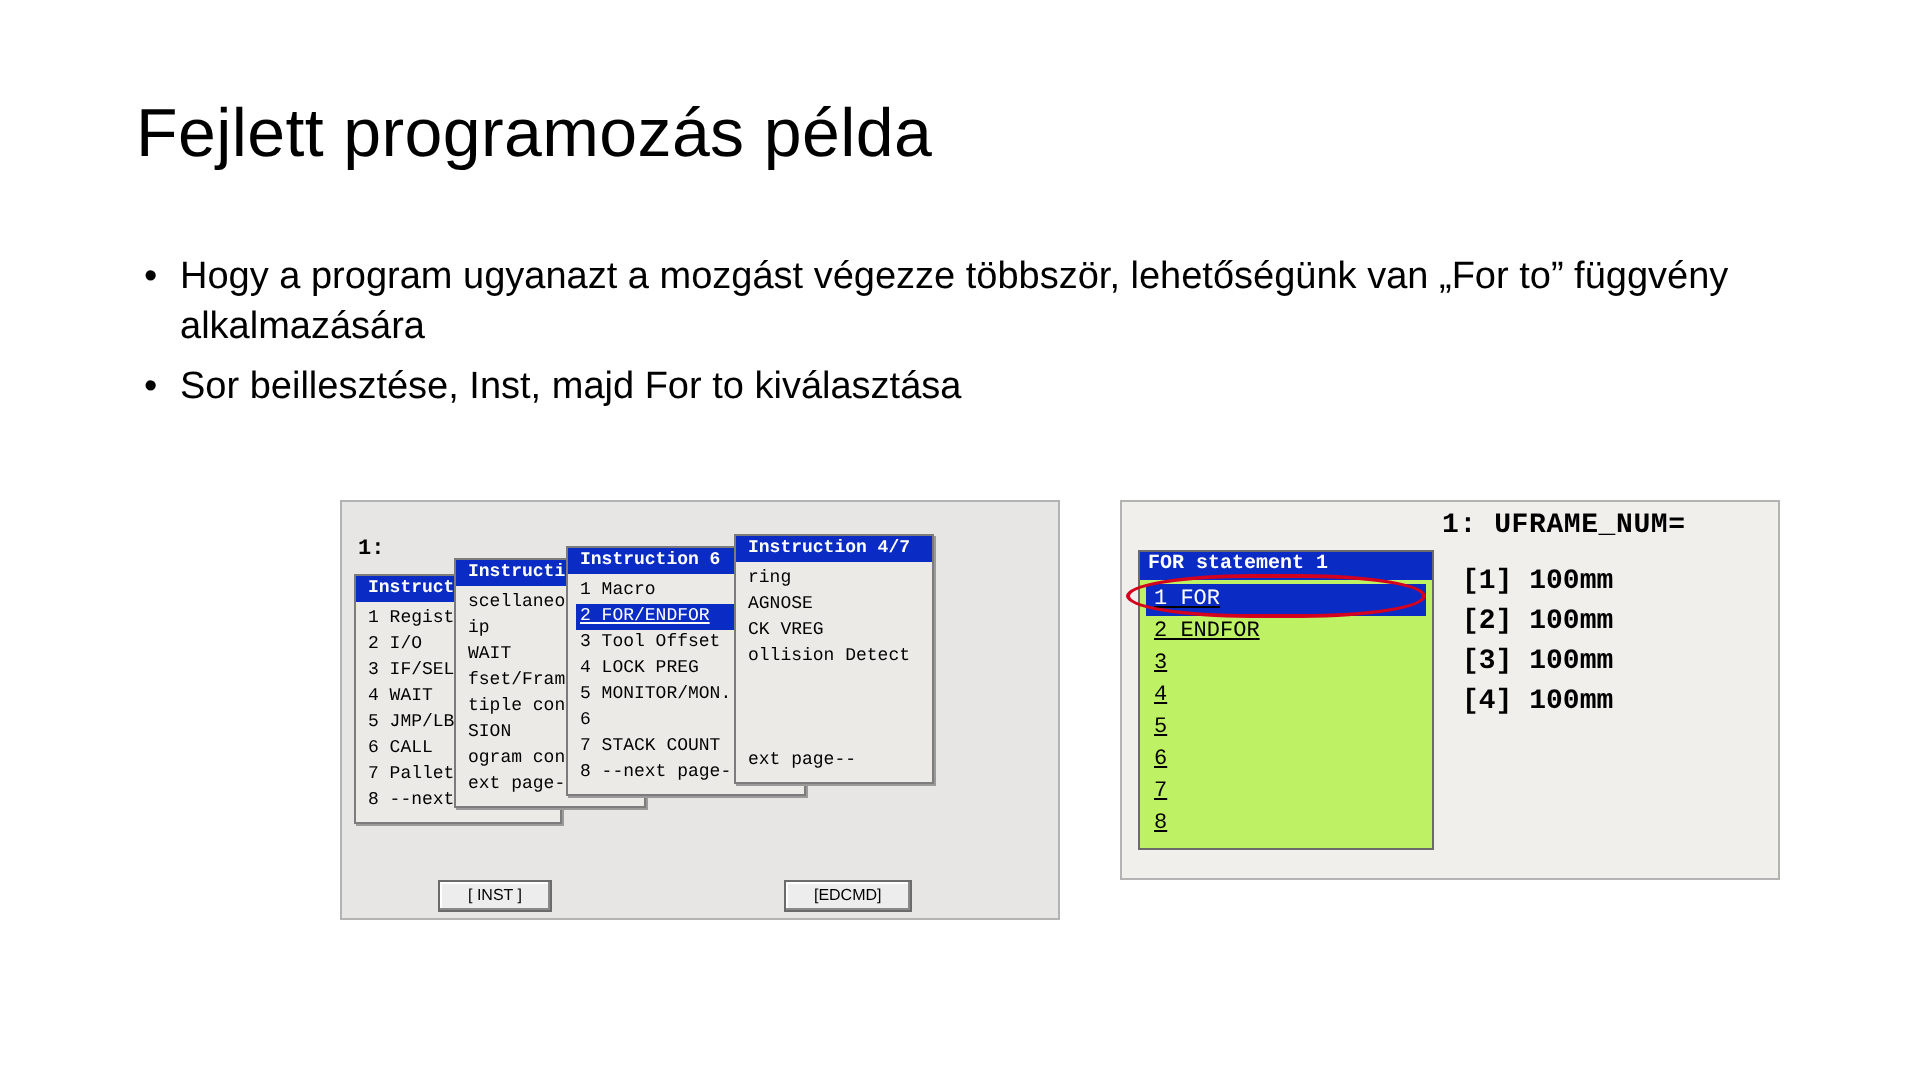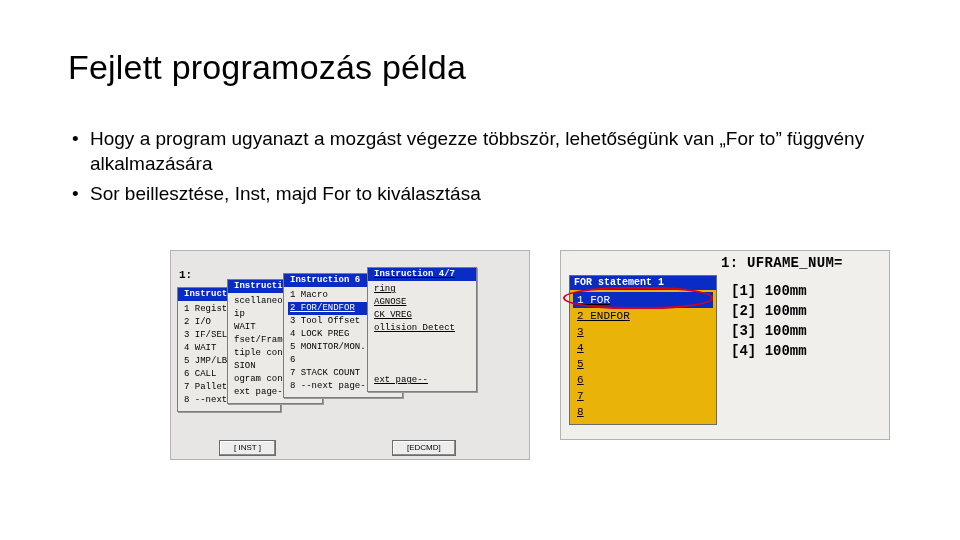--- a/index.html
+++ b/index.html
@@ -24,21 +24,21 @@
   .menu ol { list-style: none; padding: 2px 4px 4px; }
   .menu ol li { white-space: nowrap; overflow: hidden; padding: 0 2px; height: 13px; line-height: 13px; }
   .menu ol li.sel { background: #0a2cc4; color: #fff; text-decoration: underline; }
 
   .fbar { position: absolute; left: 0; bottom: 2px; width: 360px; height: 18px; display: flex; gap: 100px; padding-left: 32px; align-items: center; }
   .fbtn { background: #ededed; border: 1px solid #6b6b6b; font: 8px/12px Arial; padding: 1px 14px; box-shadow: inset -1px -1px 0 #8a8a8a, inset 1px 1px 0 #fff; margin-left: 16px; }
 
   
   .rightshot { position: absolute; left: 390px; top: 0; width: 330px; height: 190px; background: #f0efec; border: 1px solid #b3b3b3; font-family: "Courier New", monospace; }
   .rightshot .topline { position: absolute; left: 160px; top: 4px; font: 700 14px/16px "Courier New", monospace; letter-spacing: .3px; }
-  .rightshot .menu2 { position: absolute; left: 8px; top: 24px; width: 148px; background: #eab308; border: 1px solid #6b6b6b; }
+  .rightshot .menu2 { position: absolute; left: 8px; top: 24px; width: 148px; background: #bef264; border: 1px solid #6b6b6b; }
   .rightshot .menu2 .mhead2 { background: #0a2cc4; color: #fff; font: 700 10px/14px "Courier New", monospace; padding: 0 4px; white-space: nowrap; }
   .rightshot .menu2 ol { list-style: none; padding: 2px 3px 4px; text-decoration: underline; }
   .rightshot .menu2 ol li { font: 11px/16px "Courier New", monospace; height: 16px; padding: 0 4px; white-space: nowrap; }
   .rightshot .menu2 ol li.sel { background: #0a2cc4; color: #fff; position: relative; }
   
   .ellipse { position: absolute; left: 2px; top: 36px; width: 150px; height: 22px; border: 2px solid #d4001f; border-radius: 50% / 60%; pointer-events: none; }
 
   .rightlines { position: absolute; left: 170px; top: 30px; font: 700 14px/20px "Courier New", monospace; }
   .rightlines div span.idx { display: inline-block; }
 </style>
@@ -94,21 +94,21 @@
             <li class="sel">2 FOR/ENDFOR</li>
             <li>3 Tool Offset</li>
             <li>4 LOCK PREG</li>
             <li>5 MONITOR/MON. END</li>
             <li>6 </li>
             <li>7 STACK COUNT</li>
             <li>8 --next page--</li>
           </ol>
         </div>
 
-        <div class="menu" style="left:196px; top:-14px; width:110px;text-decoration:underline;">
+        <div class="menu" style="left:196px; top:-14px; width:100px;">
           <div class="mhead">Instruction  4/7</div>
           <ol>
             <li>ring</li>
             <li>AGNOSE</li>
             <li>CK VREG</li>
             <li>ollision Detect</li>
             <li> </li>
             <li> </li>
             <li> </li>
             <li>ext page--</li>

